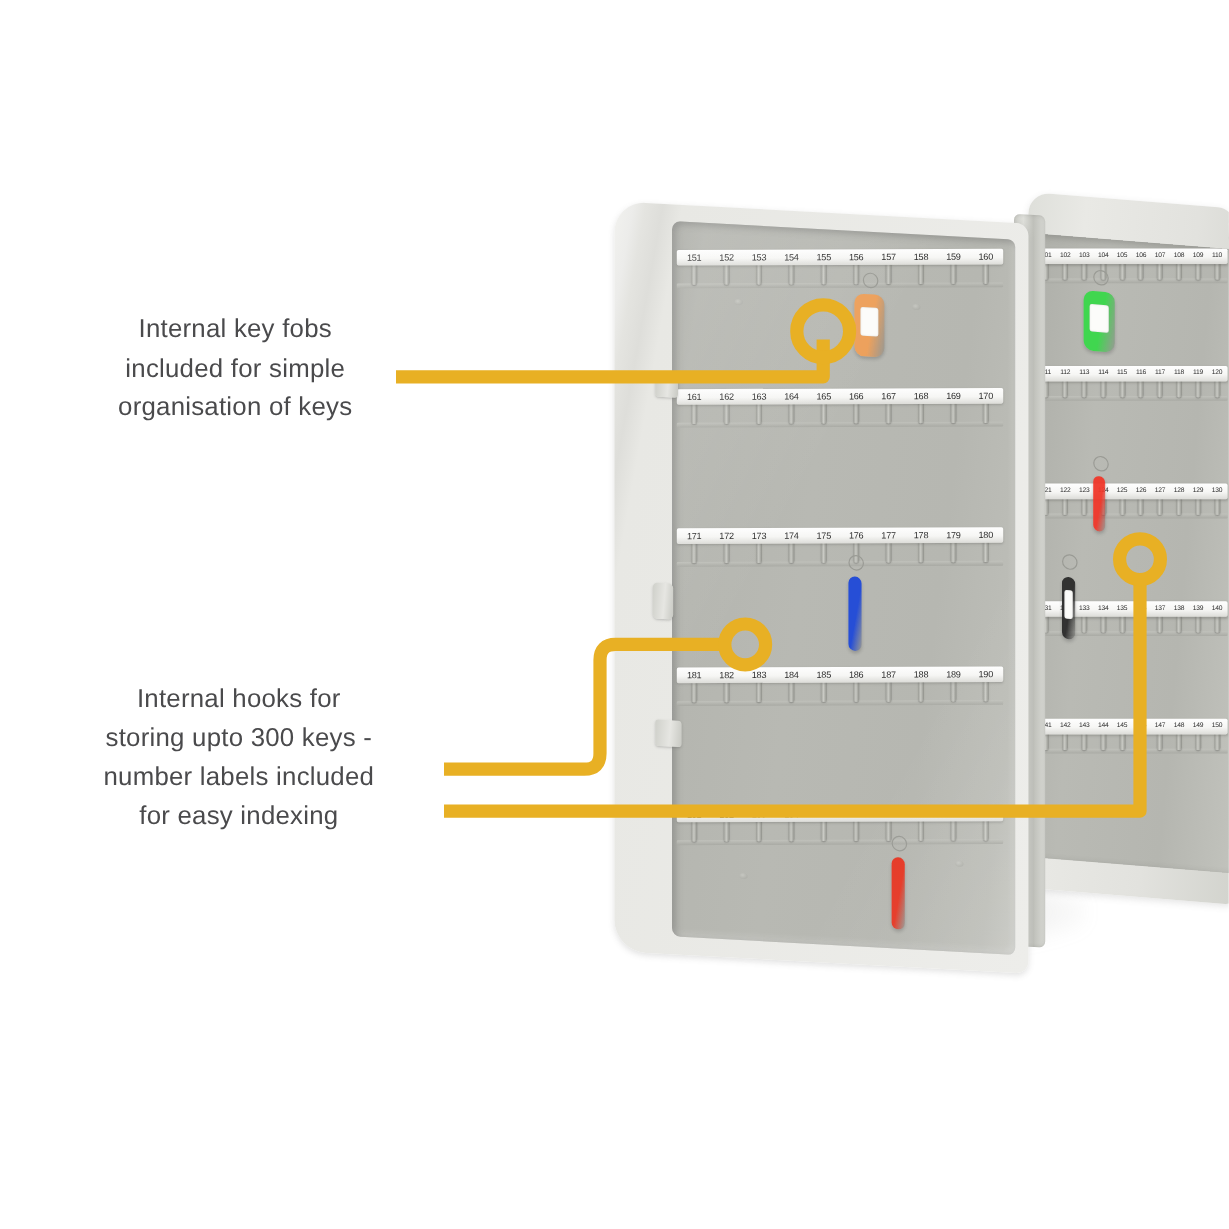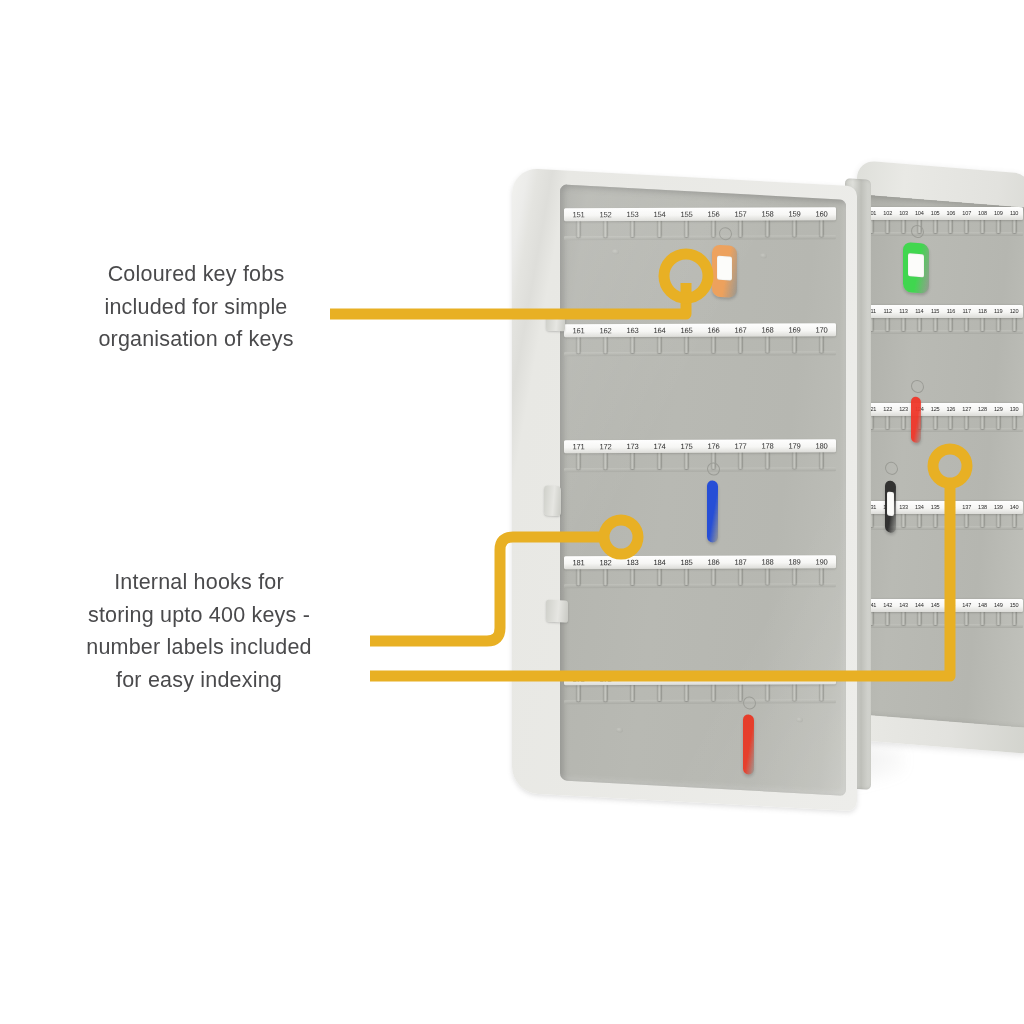--- a/index.html
+++ b/index.html
@@ -851,22 +851,22 @@
 
     <path id="leader-2b" d="M 370 676 L 950 676 L 950 487" fill="none" stroke="#e8b024" stroke-width="11" stroke-linecap="butt" stroke-linejoin="round"></path>
   </svg>
 
   <svg id="ring-overlay" viewBox="0 0 1024 1024">
     <circle cx="686" cy="276" r="22" fill="none" stroke="#e8b024" stroke-width="11"></circle>
     <circle cx="621" cy="537" r="17" fill="none" stroke="#e8b024" stroke-width="11"></circle>
     <circle cx="950" cy="466" r="17" fill="none" stroke="#e8b024" stroke-width="11"></circle>
   </svg>
 
-  <div class="callout-text" id="callout-text-1">Coloured key fobs
+  <div class="callout-text" id="callout-text-1">Internal key fobs
 included for simple
 organisation of keys</div>
 
   <div class="callout-text" id="callout-text-2">Internal hooks for
-storing upto 400 keys -
+storing upto 300 keys -
 number labels included
 for easy indexing</div>
 
 </div>
 
 </body></html>

